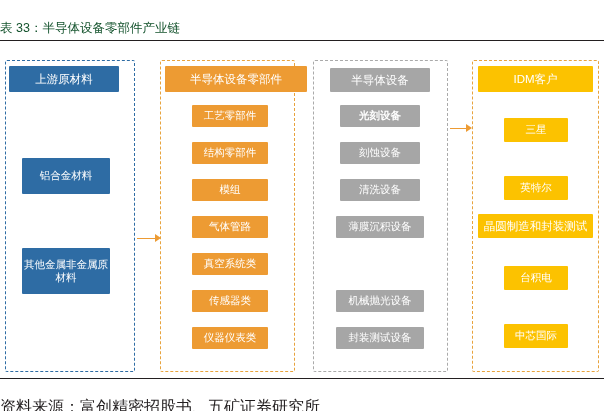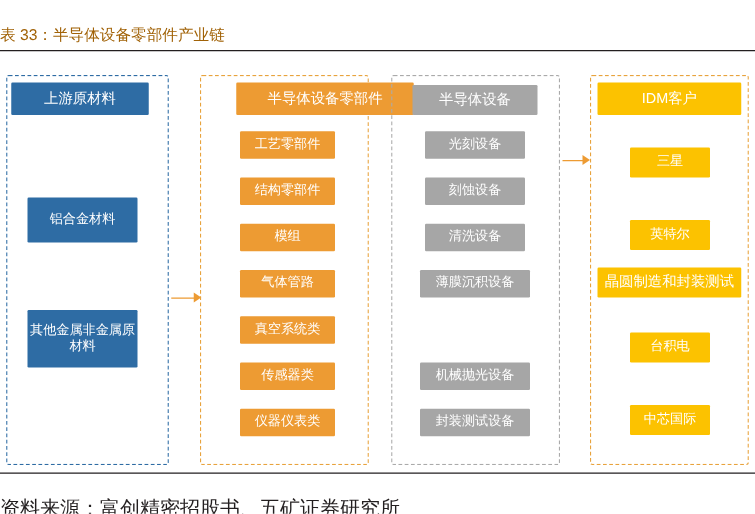--- a/index.html
+++ b/index.html
@@ -17,21 +17,21 @@
   #root {
     position: relative;
     width: 604px;
     height: 411px;
   }
   .title {
     position: absolute;
     left: 0px;
     top: 20px;
     font-size: 12.5px;
-    color: #a16207;
+    color: #14532d;
     letter-spacing: 0px;
     white-space: nowrap;
   }
   .title-rule {
     position: absolute;
     left: 0px;
     top: 40px;
     width: 604px;
     height: 1px;
     background: #231f20;
@@ -109,32 +109,32 @@
 
   <div class="group blue" style="left:5px; top:60px; width:130px; height:312px;"></div>
   <div class="box blue bigtext" style="left:9px; top:66px; width:110px; height:26px;text-align:center;">上游原材料</div>
   <div class="box blue" style="left:22px; top:158px; width:88px; height:36px;">铝合金材料</div>
   <div class="box blue" style="left:22px; top:248px; width:88px; height:46px;">其他金属非金属原材料</div>
 
   <div class="arrow-line" style="left:137px; top:238px; width:20px;"></div>
   <div class="arrow-head" style="left:155px; top:234px;"></div>
 
   <div class="group orange" style="left:160px; top:60px; width:135px; height:312px;"></div>
-  <div class="box orange bigtext" style="left:165px; top:66px; width:142px; height:26px;margin-left:24px;">半导体设备零部件</div>
+  <div class="box orange bigtext" style="left:165px; top:66px; width:142px; height:26px;">半导体设备零部件</div>
   <div class="box orange" style="left:192px; top:105px; width:76px; height:22px;text-align:right;">工艺零部件</div>
   <div class="box orange" style="left:192px; top:142px; width:76px; height:22px;">结构零部件</div>
   <div class="box orange" style="left:192px; top:179px; width:76px; height:22px;">模组</div>
   <div class="box orange" style="left:192px; top:216px; width:76px; height:22px;">气体管路</div>
   <div class="box orange" style="left:192px; top:253px; width:76px; height:22px;">真空系统类</div>
   <div class="box orange" style="left:192px; top:290px; width:76px; height:22px;">传感器类</div>
   <div class="box orange" style="left:192px; top:327px; width:76px; height:22px;text-align:center;">仪器仪表类</div>
 
   <div class="group gray" style="left:313px; top:60px; width:135px; height:312px;"></div>
   <div class="box gray bigtext" style="left:330px; top:68px; width:100px; height:24px;">半导体设备</div>
-  <div class="box gray" style="left:340px; top:105px; width:80px; height:22px;">光刻设备</div>
+  <div class="box gray" style="left:340px; top:105px; width:80px; height:22px;font-weight:bold;">光刻设备</div>
   <div class="box gray" style="left:340px; top:142px; width:80px; height:22px;text-align:right;">刻蚀设备</div>
   <div class="box gray" style="left:340px; top:179px; width:80px; height:22px;">清洗设备</div>
   <div class="box gray" style="left:336px; top:216px; width:88px; height:22px;">薄膜沉积设备</div>
   <div class="box gray" style="left:336px; top:290px; width:88px; height:22px;">机械抛光设备</div>
   <div class="box gray" style="left:336px; top:327px; width:88px; height:22px;">封装测试设备</div>
 
   <div class="arrow-line" style="left:450px; top:128px; width:18px;"></div>
   <div class="arrow-head" style="left:466px; top:124px;"></div>
 
   <div class="group yellow" style="left:472px; top:60px; width:127px; height:312px;"></div>

